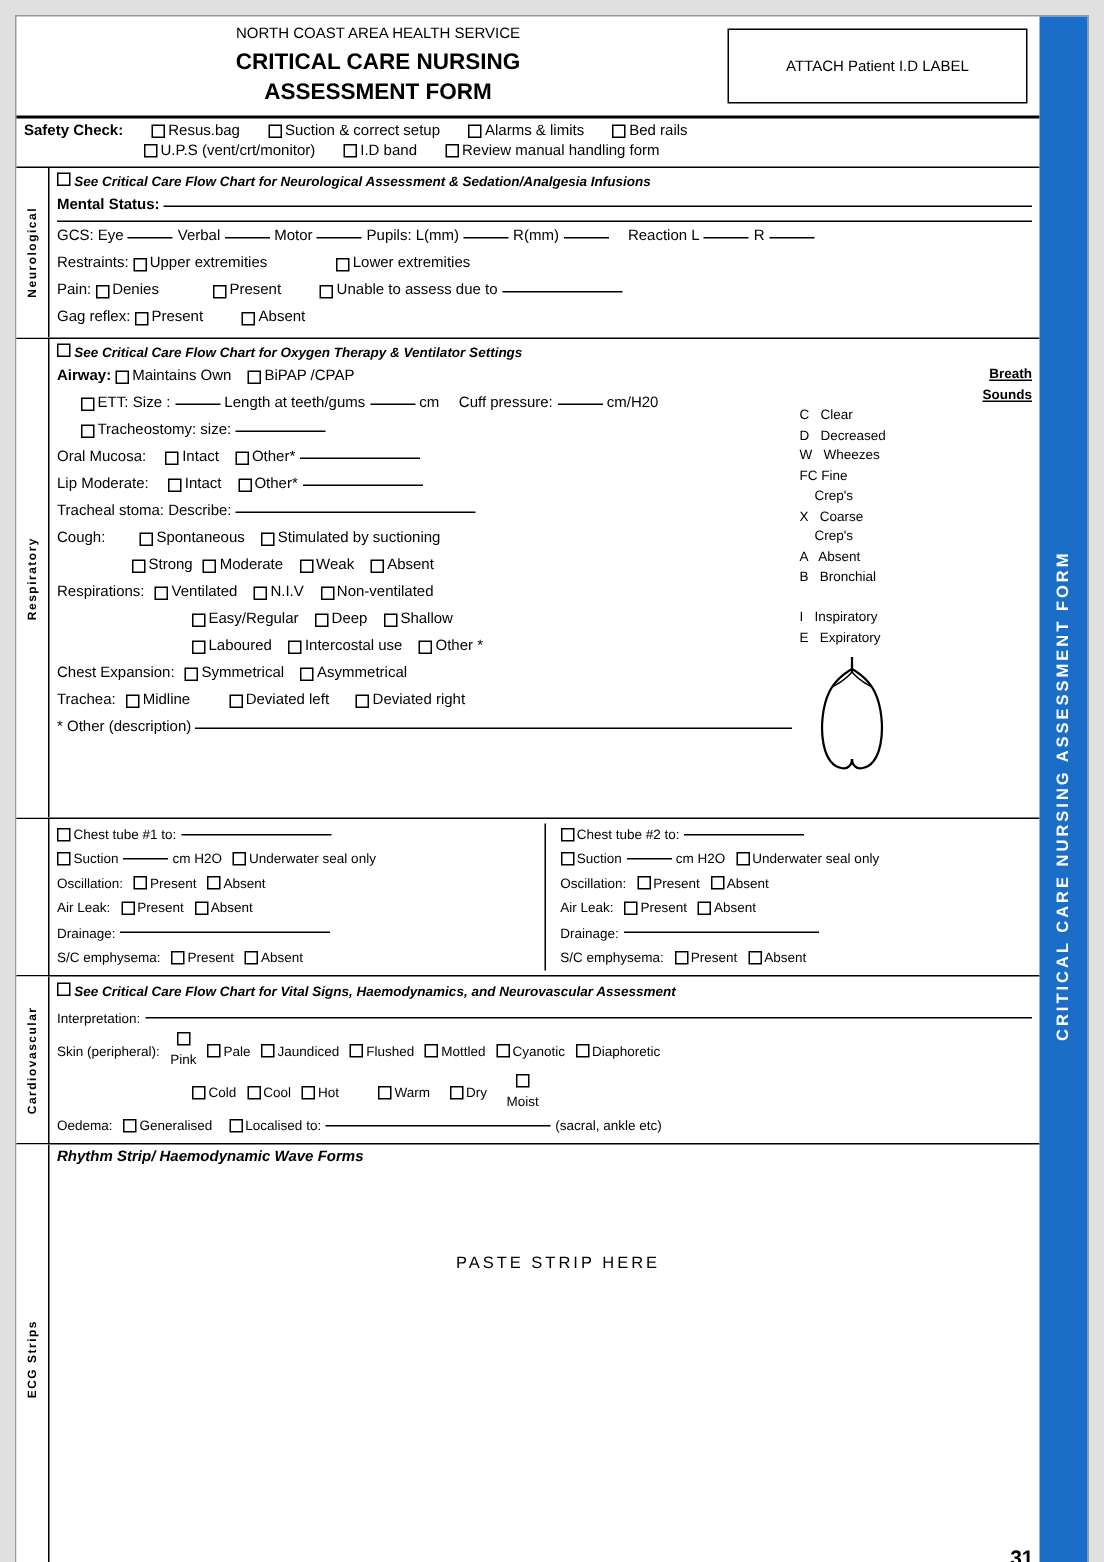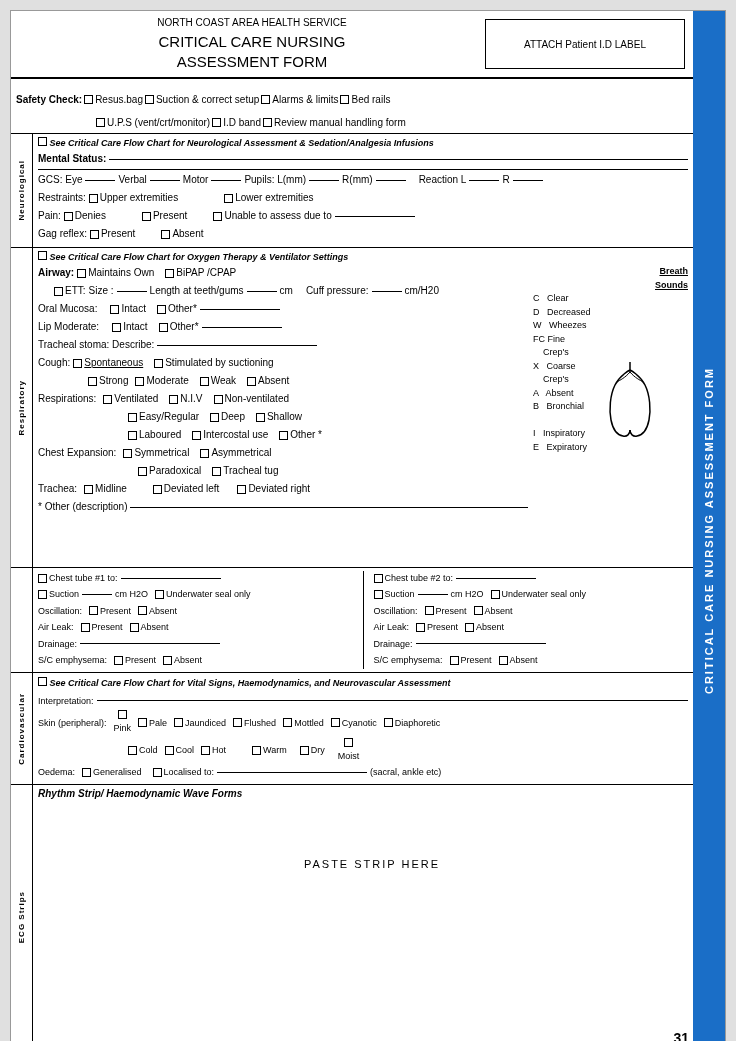--- a/index.html
+++ b/index.html
@@ -55,21 +55,21 @@
     .header-left {
       flex: 1;
     }
     .header-left .org-name {
       font-size: 10px;
       font-weight: normal;
       text-align: center;
     }
     .header-left .form-title {
       font-size: 15px;
-      font-weight: normal;
+      font-weight: bold;
       text-align: center;
       line-height: 1.3;
       margin-top: 4px;
     }
     .header-right {
       width: 200px;
       display: flex;
       align-items: center;
       justify-content: center;
       border: 1px solid #000;
@@ -111,23 +111,22 @@
     }
     
     .safety-row {
       border-bottom: 1px solid #000;
       padding: 3px 5px;
     }
     .safety-row .safety-line {
       display: flex;
       flex-wrap: wrap;
       align-items: center;
-      gap: 2px;
+      gap: 19px;
       margin-bottom: 2px;
-      margin-top: 12px;
     }
     .chk {
       display: inline-flex;
       align-items: center;
       gap: 2px;
       white-space: nowrap;
     }
     .checkbox {
       width: 9px;
       height: 9px;
@@ -403,20 +402,27 @@
                 <span>Size :</span>
                   <span class="small-underline"></span>
                 <span>Length at teeth/gums</span>
                   <span class="small-underline"></span>
                 <span>cm</span>
                 <span style="margin-left:10px;">Cuff pressure:</span>
                   <span class="small-underline"></span>
                 <span>cm/H20</span>
               </div>
 
+              <div class="form-line" style="padding-left:16px;">
+                <span class="chk">
+                    <span class="checkbox"></span>
+                    <span>Tracheostomy: size:</span>
+                  </span>
+                <span class="small-underline" style="width:60px;"></span>
+              </div>
 
               <div class="form-line">
                 <span>Oral Mucosa:</span>
                 <span class="chk" style="margin-left:10px;">
                     <span class="checkbox"></span>
                     <span>Intact</span>
                   </span>
                 <span class="chk" style="margin-left:8px;">
                     <span class="checkbox"></span>
                     <span>Other*</span>
@@ -437,21 +443,21 @@
                 <span class="small-underline" style="width:80px;"></span>
               </div>
 
               <div class="form-line">
                 <span>Tracheal stoma: Describe:</span>
                 <span class="small-underline" style="width:160px;"></span>
               </div>
 
               <div class="form-line">
                 <span>Cough:</span>
-                <span class="chk" style="margin-left:0;text-decoration:underline;">
+                <span class="chk" style="margin-left:20px;">
                     <span class="checkbox"></span>
                     <span>Spontaneous</span>
                   </span>
                 <span class="chk" style="margin-left:8px;">
                     <span class="checkbox"></span>
                     <span>Stimulated by suctioning</span>
                   </span>
               </div>
               <div class="form-line" style="padding-left:50px;">
                 <span class="chk">
@@ -518,30 +524,20 @@
 
               <div class="form-line">
                 <span>Chest Expansion:</span>
                 <span class="chk" style="margin-left:4px;">
                     <span class="checkbox"></span>
                     <span>Symmetrical</span>
                   </span>
                 <span class="chk" style="margin-left:8px;">
                     <span class="checkbox"></span>
                     <span>Asymmetrical</span>
-                  </span>
-              </div>
-              <div class="form-line" style="padding-left:100px;">
-                <span class="chk">
-                    <span class="checkbox"></span>
-                    <span>Paradoxical</span>
-                  </span>
-                <span class="chk" style="margin-left:8px;">
-                    <span class="checkbox"></span>
-                    <span>Tracheal tug</span>
                   </span>
               </div>
 
               <div class="form-line">
                 <span>Trachea:</span>
                 <span class="chk" style="margin-left:4px;">
                     <span class="checkbox"></span>
                     <span>Midline</span>
                   </span>
                 <span style="width:20px;display:inline-block;"></span>
@@ -561,21 +557,21 @@
                 <span class="full-underline"></span>
               </div>
             </div>
 
             <div class="resp-right">
               <div class="breath-sounds">
                 <div class="bs-title">
                   <span>Breath</span><br>
                   <span>Sounds</span>
                 </div>
-                <div style="display:flex; flex-direction:row;align-items:flex-end;">
+                <div style="display:flex; flex-direction:column;">
                   <div style="margin-right:4px;">
                     <div>C &nbsp; Clear</div>
                     <div>D &nbsp; Decreased</div>
                     <div>W &nbsp; Wheezes</div>
                     <div>FC Fine</div>
                     <div>&nbsp; &nbsp; Crep's</div>
                     <div>X &nbsp; Coarse</div>
                     <div>&nbsp; &nbsp; Crep's</div>
                     <div>A &nbsp; Absent</div>
                     <div>B &nbsp; Bronchial</div>

